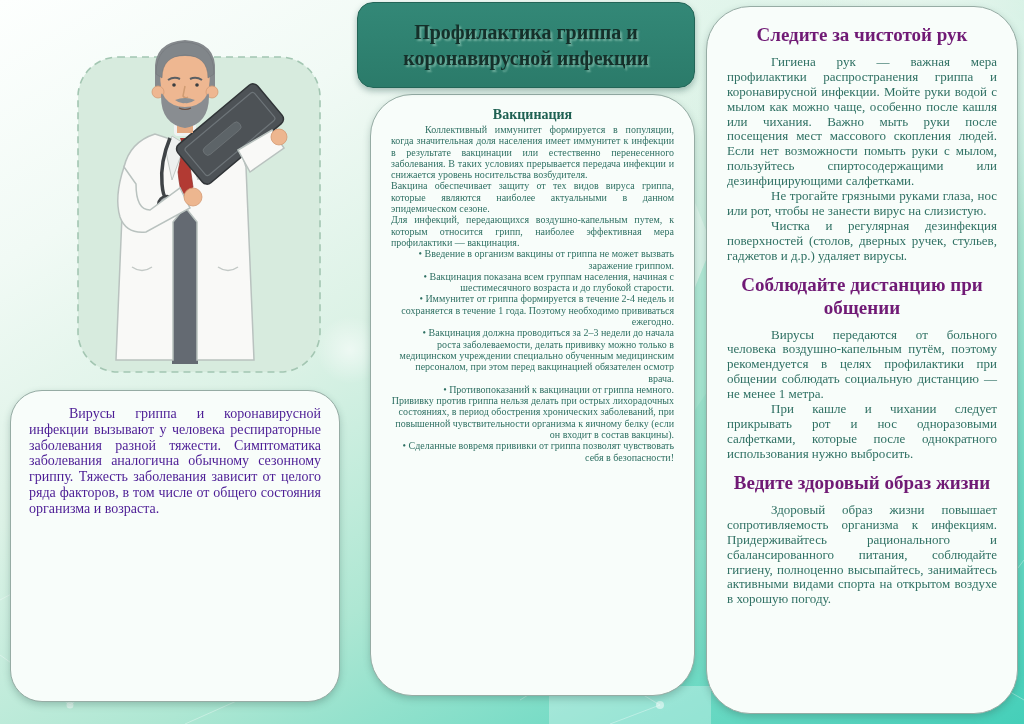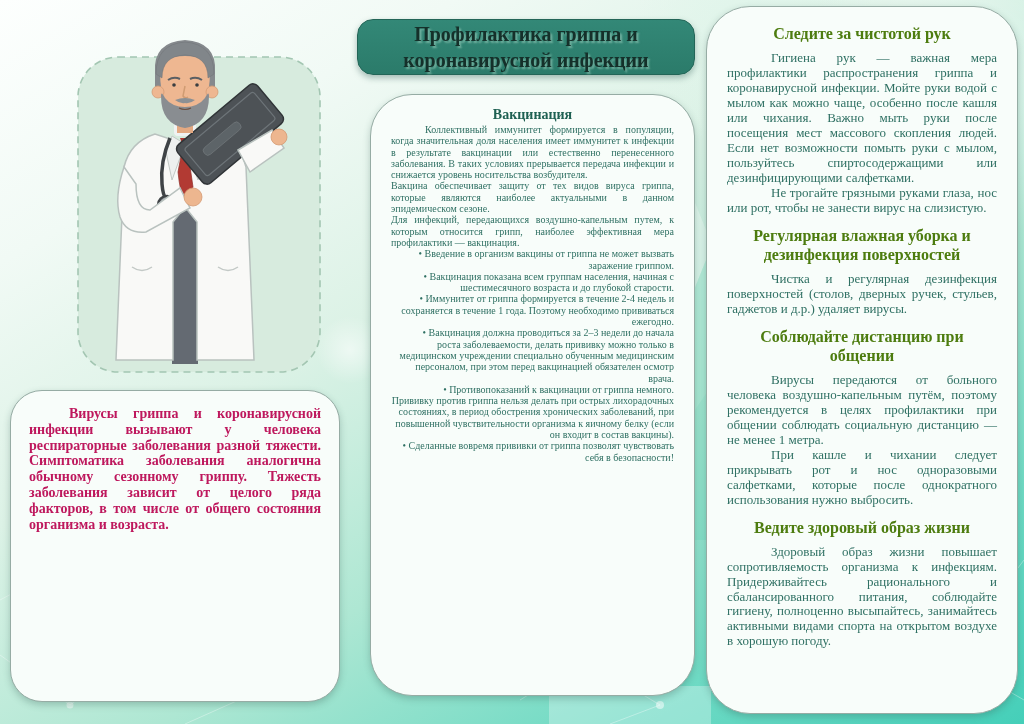--- a/index.html
+++ b/index.html
@@ -16,42 +16,42 @@
   .doctor-wrap { position:absolute; left:60px; top:12px; width:270px; height:365px; z-index:2; }
   .panel {
     position:absolute; z-index:3; background:#f8fdfa;
     border:1px solid #96aca4; box-shadow:0 3px 7px rgba(55,95,85,.30);
     overflow:hidden; color:#2f7063;
   }
   .left-panel  { left:10px;  top:390px; width:330px; height:312px; border-radius:32px; padding:15px 18px; }
   .middle-panel{ left:370px; top:94px;  width:325px; height:602px; border-radius:42px; padding:10px 20px; }
   .right-panel { left:706px; top:6px;   width:312px; height:708px; border-radius:44px; padding:12px 20px; }
   .title-banner{
-    position:absolute; z-index:4; left:357px; top:19px; width:338px; height:56px;
+    position:absolute; z-index:4; left:357px; top:2px; width:338px; height:86px;
     background:linear-gradient(180deg,#338877 0%,#2b7b6a 100%);
     border:1px solid #236557; border-radius:16px;
     box-shadow:0 3px 6px rgba(25,75,65,.35);
     display:flex; align-items:center; justify-content:center; text-align:center;
     padding:0 14px;
   }
   .title-banner span{
     font-weight:bold; font-size:20px; line-height:1.3; color:#15302a;
     text-shadow:2px 2px 2px rgba(180,225,208,.5);
   }
   .middle-panel h2 { font-size:14px; text-align:center; color:#1e6052; margin:2px 0 1px; }
   .middle-panel p  { font-size:10px; line-height:1.13; }
   .jt  { text-align:justify; }
   .ind  { text-indent:34px; }
   .ind2 { text-indent:44px; }
   .ind3 { text-indent:40px; }
   .blt { text-align:right; text-indent:10px; }
-  .right-panel h3 { font-size:16px; text-align:center; color:#4d7c0f; margin:10px 6px 8px; line-height:1.2; }
+  .right-panel h3 { font-size:19px; text-align:center; color:#701a75; margin:10px 6px 8px; line-height:1.2; }
   .right-panel h3:first-child { margin-top:5px; }
   .right-panel p  { font-size:13px; line-height:1.15; }
-  .left-panel p   { font-size:14px; line-height:1.13; font-weight:bold; color:#be185d; }
+  .left-panel p   { font-size:14px; line-height:1.13; font-weight:normal; color:#4c1d95; }
 </style>
 </head>
 <body>
 
 <svg class="decor" width="1024" height="724" viewBox="0 0 1024 724">
   <defs>
     <radialGradient id="glow">
       <stop offset="0%" stop-color="#ffffff" stop-opacity=".55"></stop>
       <stop offset="100%" stop-color="#ffffff" stop-opacity="0"></stop>
     </radialGradient>
@@ -153,20 +153,19 @@
   <p class="blt">• Иммунитет от гриппа формируется в течение 2-4 недель и сохраняется в течение 1 года. Поэтому необходимо прививаться ежегодно.</p>
   <p class="blt">• Вакцинация должна проводиться за 2–3 недели до начала роста заболеваемости, делать прививку можно только в медицинском учреждении специально обученным медицинским персоналом, при этом перед вакцинацией обязателен осмотр врача.</p>
   <p class="blt">• Противопоказаний к вакцинации от гриппа немного. Прививку против гриппа нельзя делать при острых лихорадочных состояниях, в период обострения хронических заболеваний, при повышенной чувствительности организма к яичному белку (если он входит в состав вакцины).</p>
   <p class="blt">• Сделанные вовремя прививки от гриппа позволят чувствовать себя в безопасности!</p>
 </div>
 
 <div class="panel right-panel">
   <h3>Следите за чистотой рук</h3>
   <p class="jt ind2">Гигиена рук — важная мера профилактики распространения гриппа и коронавирусной инфекции. Мойте руки водой с мылом как можно чаще, особенно после кашля или чихания. Важно мыть руки после посещения мест массового скопления людей. Если нет возможности помыть руки с мылом, пользуйтесь спиртосодержащими или дезинфицирующими салфетками.</p>
   <p class="jt ind2">Не трогайте грязными руками глаза, нос или рот, чтобы не занести вирус на слизистую.</p>
-  <h3>Регулярная влажная уборка и дезинфекция поверхностей</h3>
   <p class="jt ind2">Чистка и регулярная дезинфекция поверхностей (столов, дверных ручек, стульев, гаджетов и д.р.) удаляет вирусы.</p>
   <h3>Соблюдайте дистанцию при общении</h3>
   <p class="jt ind2">Вирусы передаются от больного человека воздушно-капельным путём, поэтому рекомендуется в целях профилактики при общении соблюдать социальную дистанцию — не менее 1 метра.</p>
   <p class="jt ind2">При кашле и чихании следует прикрывать рот и нос одноразовыми салфетками, которые после однократного использования нужно выбросить.</p>
   <h3>Ведите здоровый образ жизни</h3>
   <p class="jt ind2">Здоровый образ жизни повышает сопротивляемость организма к инфекциям. Придерживайтесь рационального и сбалансированного питания, соблюдайте гигиену, полноценно высыпайтесь, занимайтесь активными видами спорта на открытом воздухе в хорошую погоду.</p>
 </div>
 
 </body></html>

